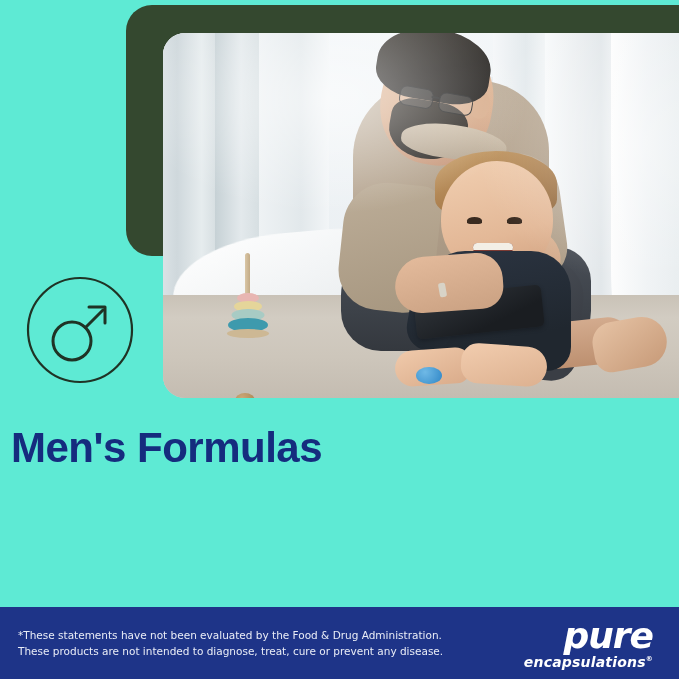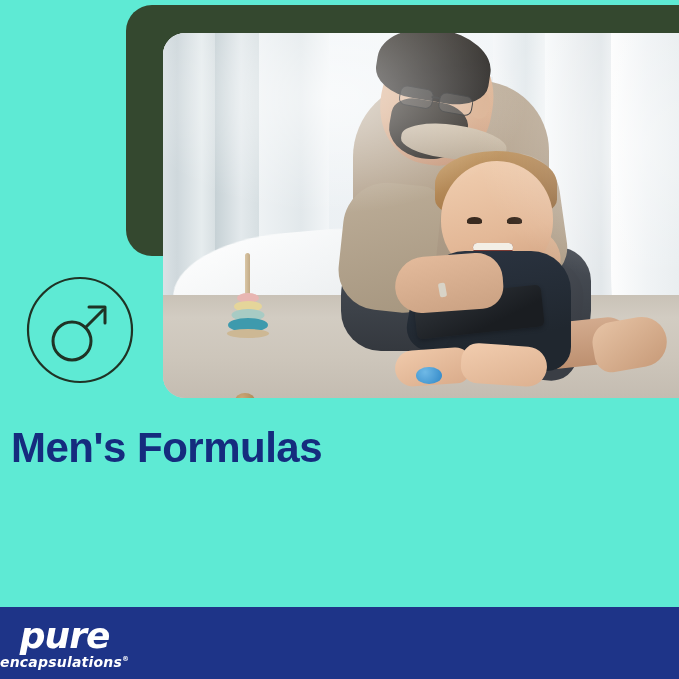--- a/index.html
+++ b/index.html
@@ -400,20 +400,21 @@
     color: #ffffff;
     line-height: 1;
   }
   .logo .word {
     font-size: 36px;
     font-weight: 700;
     font-style: italic;
     letter-spacing: -1px;
     font-family: "DejaVu Sans", sans-serif;
     display: block;
+    text-align: right;
   }
   .logo .sub {
     font-size: 14px;
     font-weight: 700;
     font-style: italic;
     letter-spacing: .2px;
     font-family: "DejaVu Sans", sans-serif;
     display: block;
     margin-top: 1px;
     position: relative;
@@ -511,19 +512,21 @@
       <circle cx="46" cy="65" r="19" fill="none" stroke="#1f3325" stroke-width="3"></circle>
       <line x1="59.5" y1="51.5" x2="77" y2="34" stroke="#1f3325" stroke-width="3" stroke-linecap="round"></line>
       <path d="M63 31 L79 31 L79 47" fill="none" stroke="#1f3325" stroke-width="3" stroke-linecap="round" stroke-linejoin="round"></path>
     </svg>
   </div>
 
   <h1 class="headline">Men's Formulas</h1>
 
 
   <div class="footer">
+    <div class="disclaimer">*These statements have not been evaluated by the Food &amp; Drug Administration.
+ These products are not intended to diagnose, treat, cure or prevent any disease.</div>
     <div class="logo">
       <span class="word">pure</span>
       <span class="sub"><span>encapsulations</span><span class="reg">®</span></span>
     </div>
   </div>
 
 </div>
 
 </body></html>

